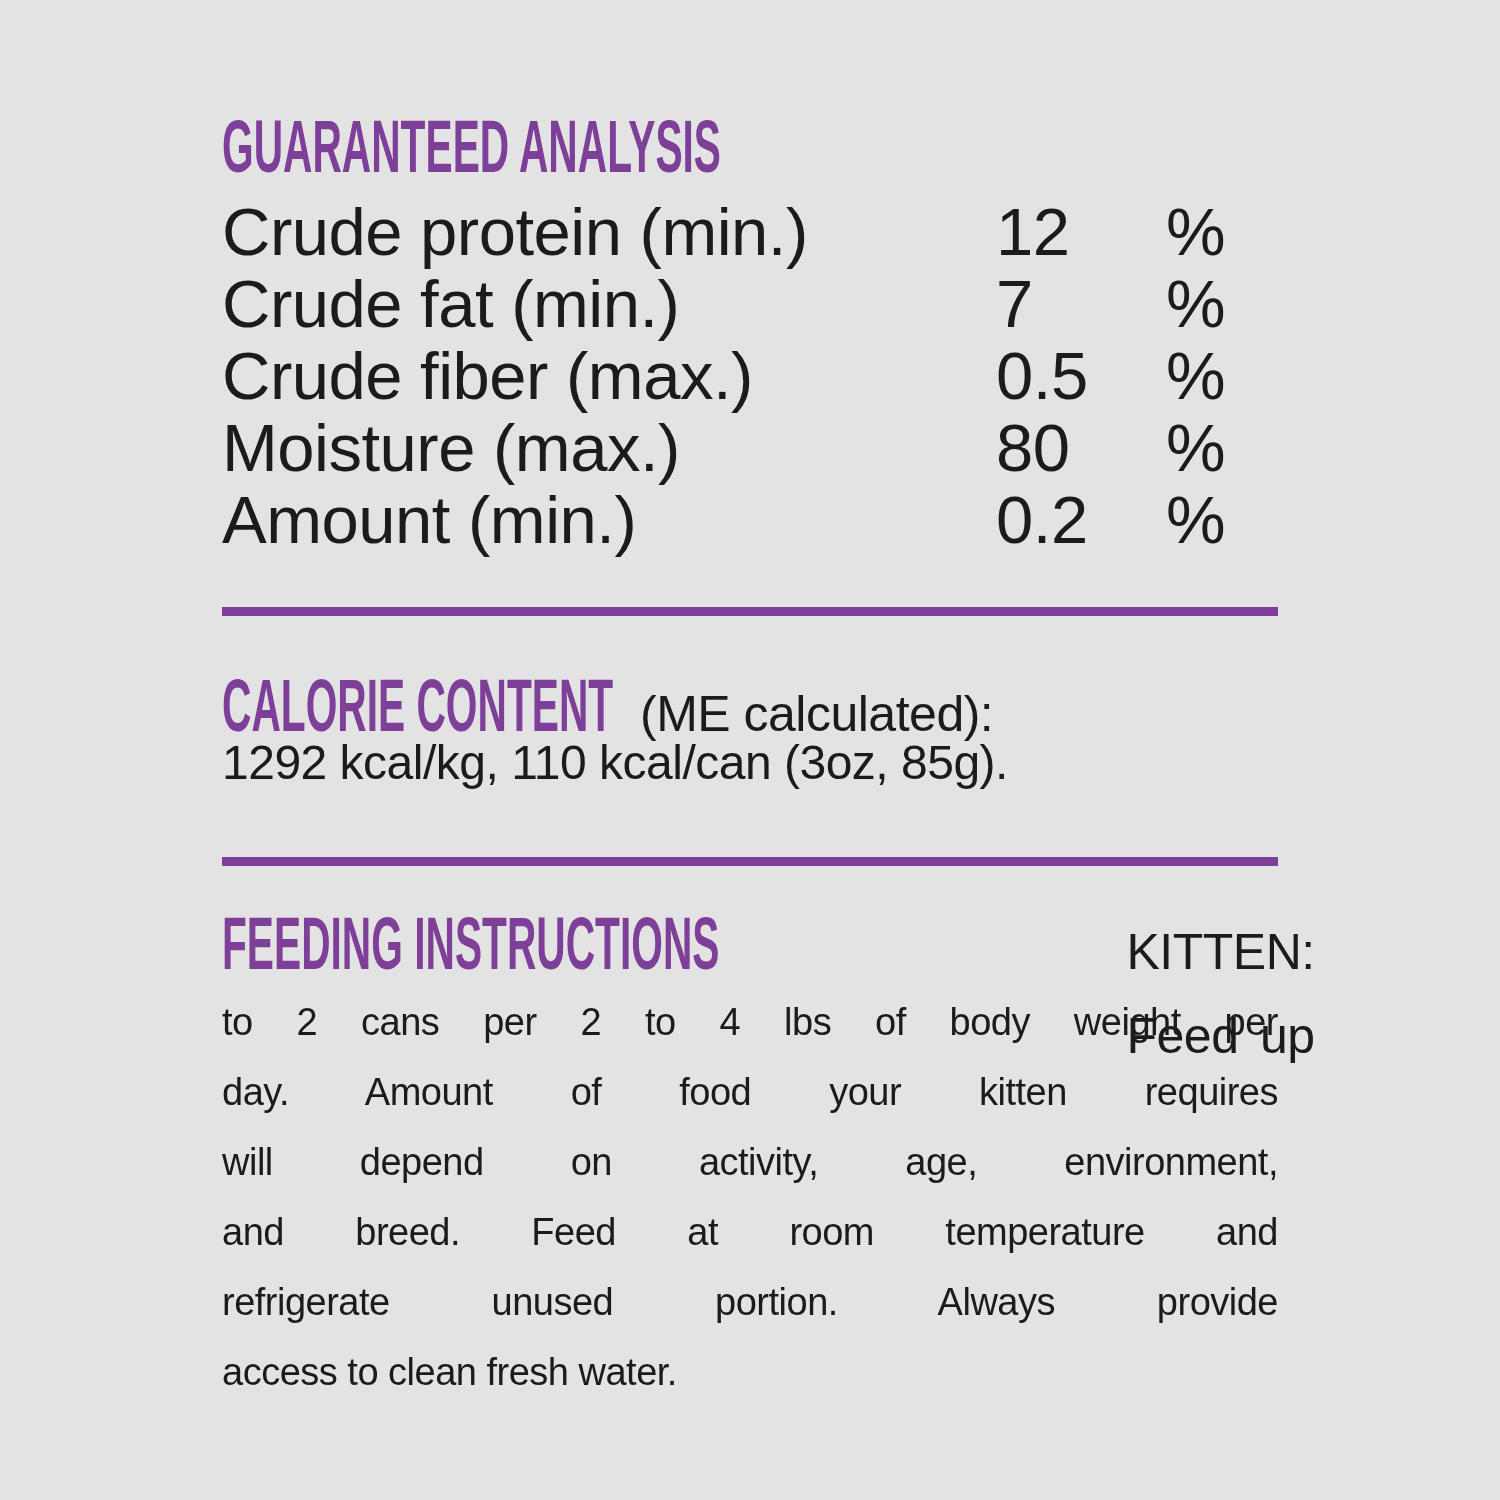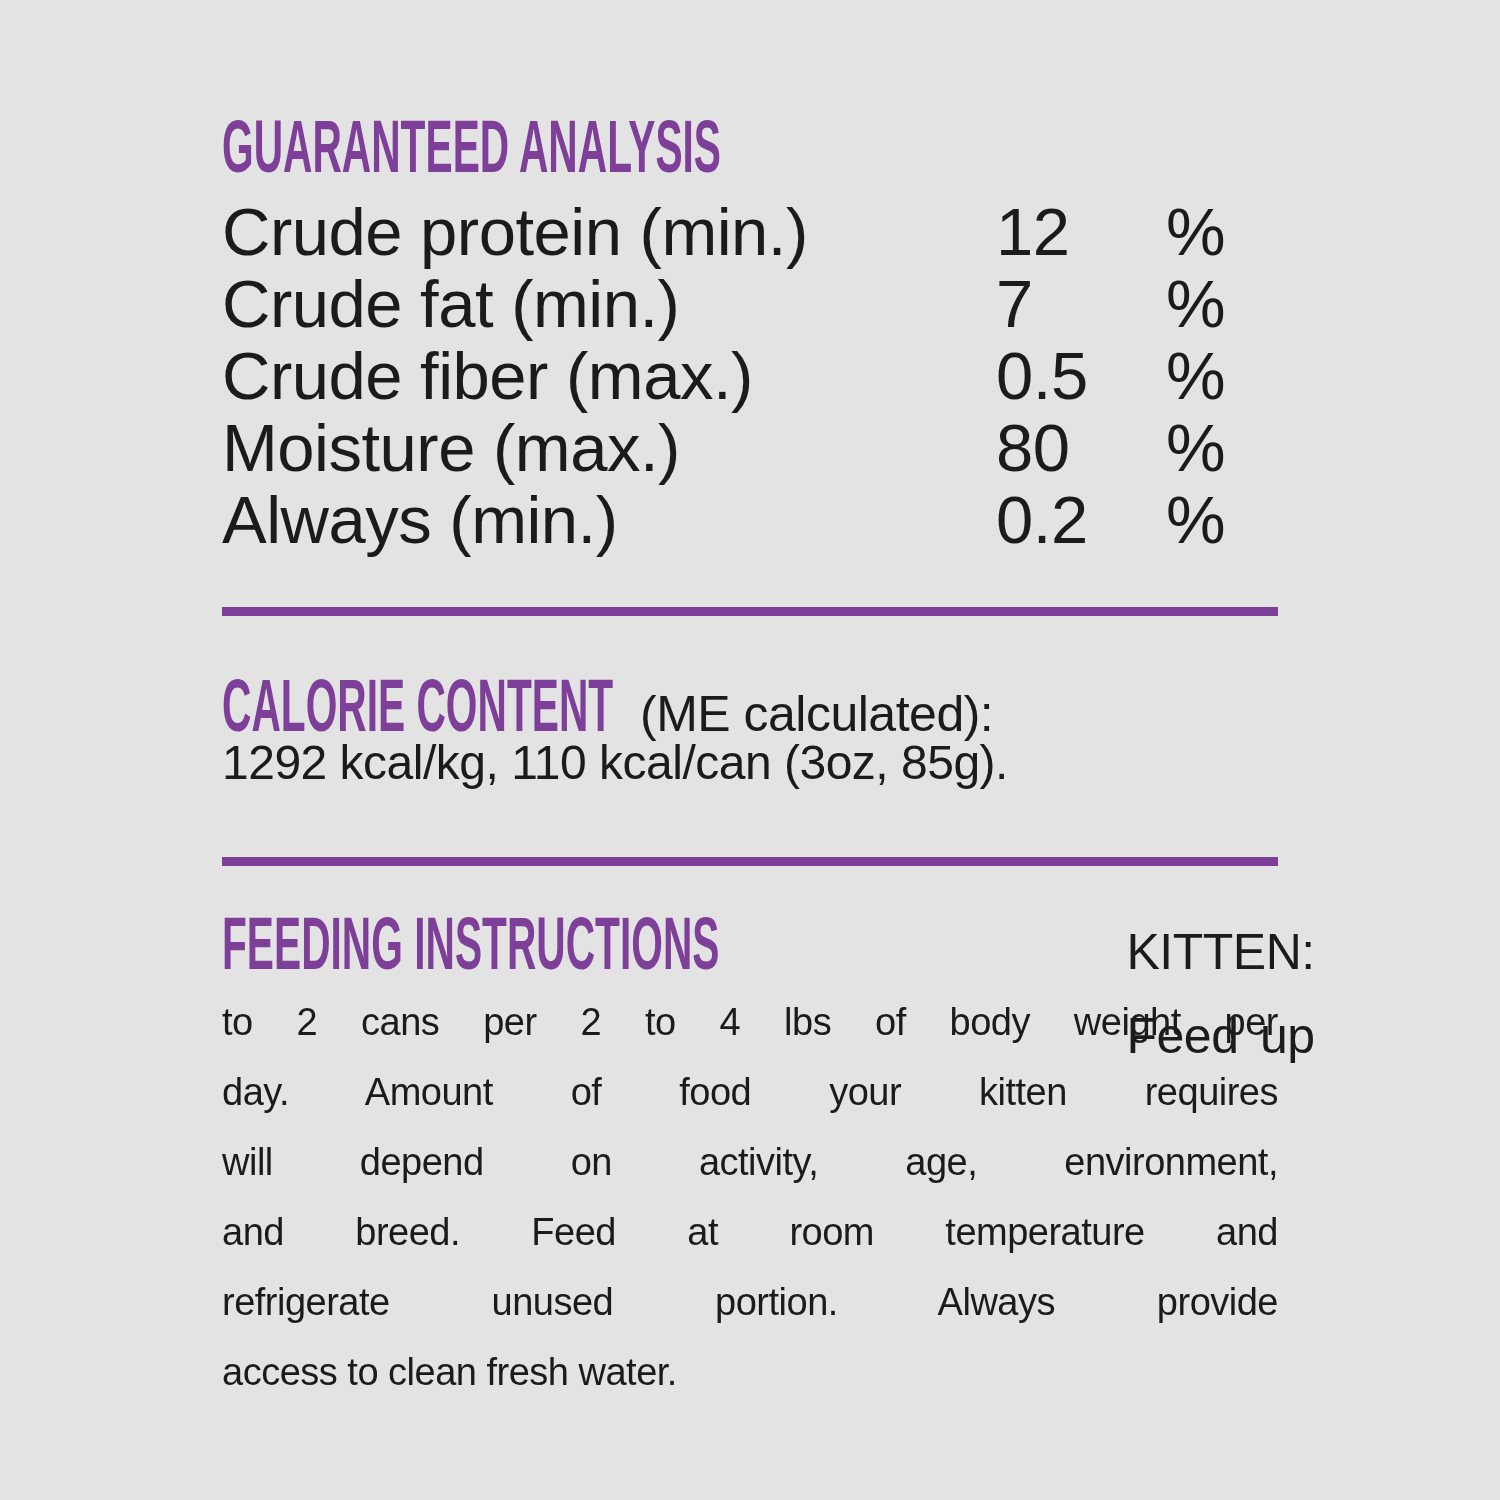--- a/index.html
+++ b/index.html
@@ -160,21 +160,21 @@
         <span class="ga-label">Crude fiber (max.)</span>
         <span class="ga-value">0.5</span>
         <span class="ga-unit">%</span>
       </div>
       <div class="ga-row">
         <span class="ga-label">Moisture (max.)</span>
         <span class="ga-value">80</span>
         <span class="ga-unit">%</span>
       </div>
       <div class="ga-row">
-        <span class="ga-label">Always (min.)</span>
+        <span class="ga-label">Amount (min.)</span>
         <span class="ga-value">0.2</span>
         <span class="ga-unit">%</span>
       </div>
     </div>
 
     <div class="divider divider-1"></div>
 
     <div class="cal-line">
       <span class="hwrap" style="width:400px"><span class="cond">CALORIE CONTENT</span></span>
       <span class="cal-sub">(ME calculated):</span>

